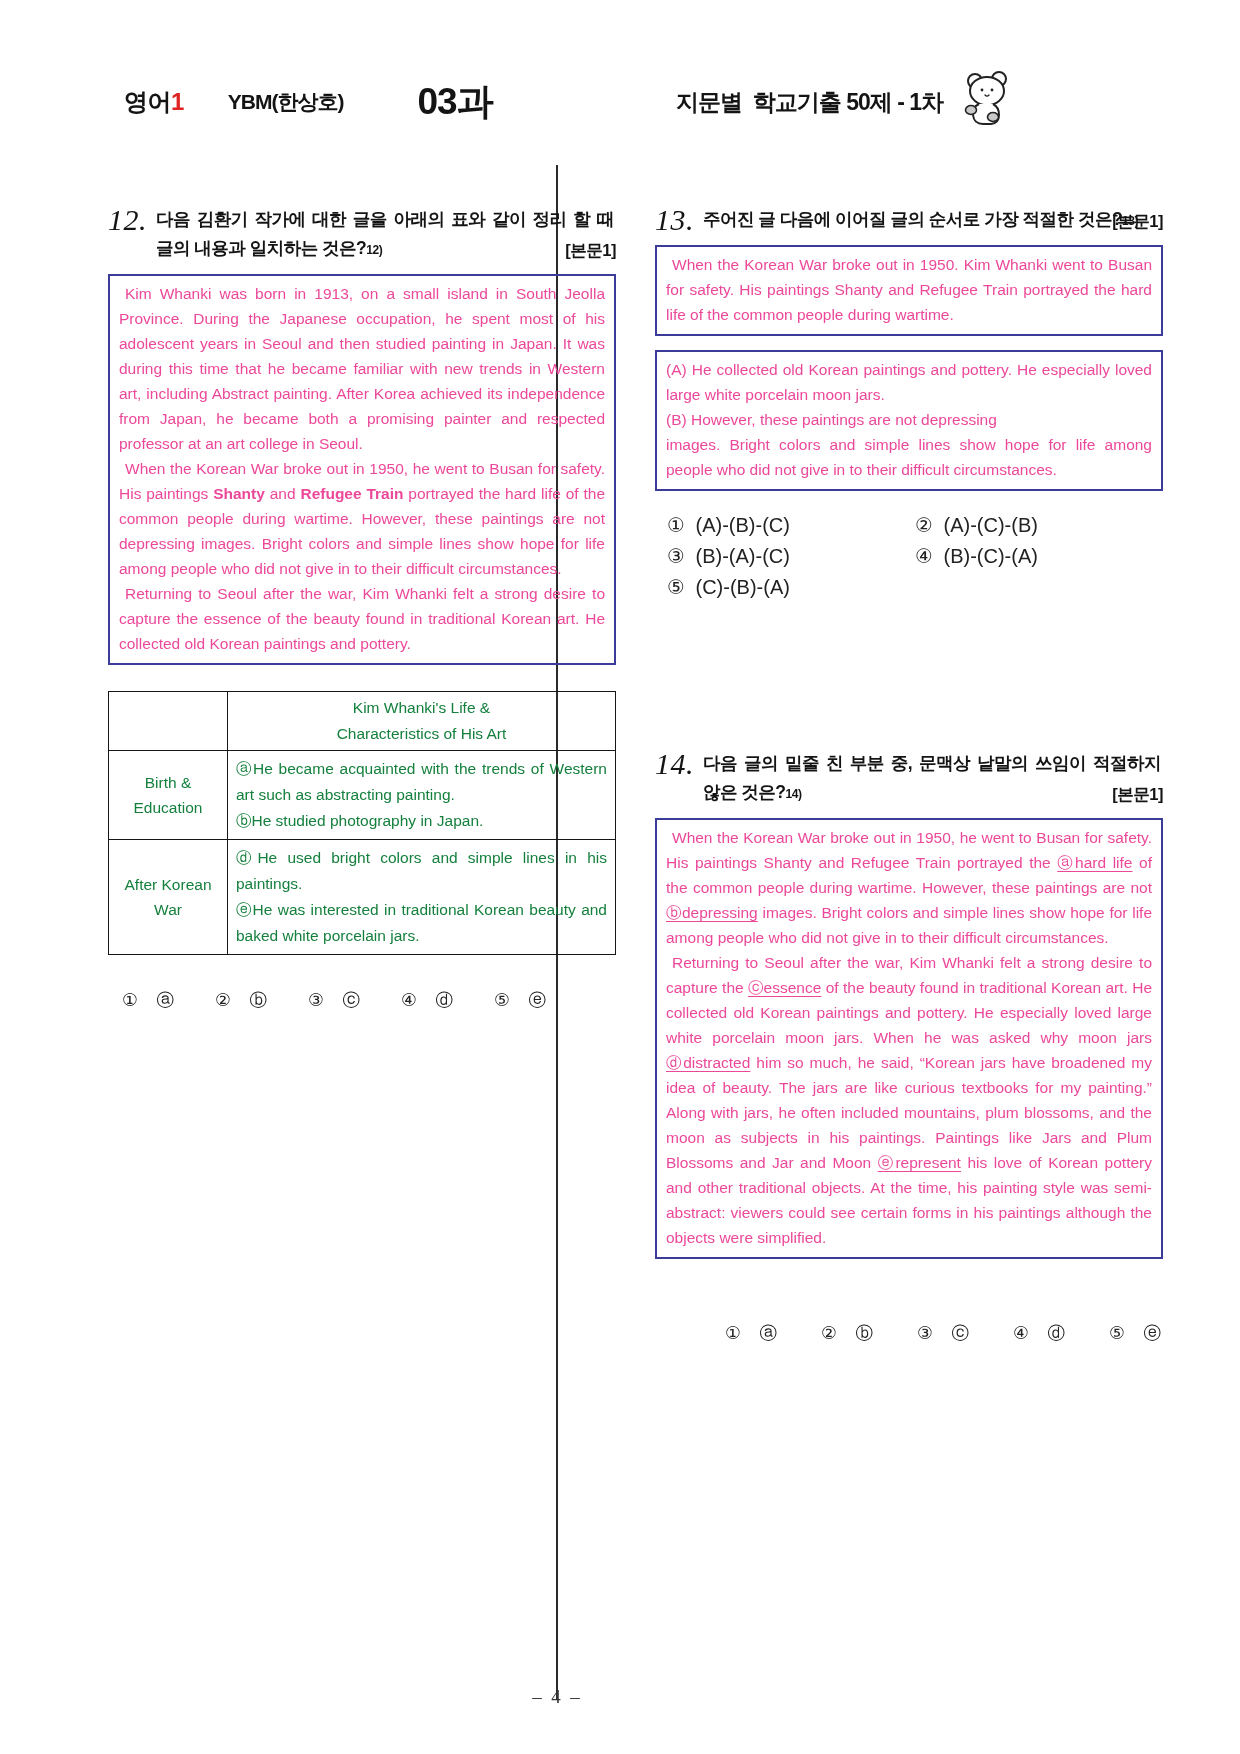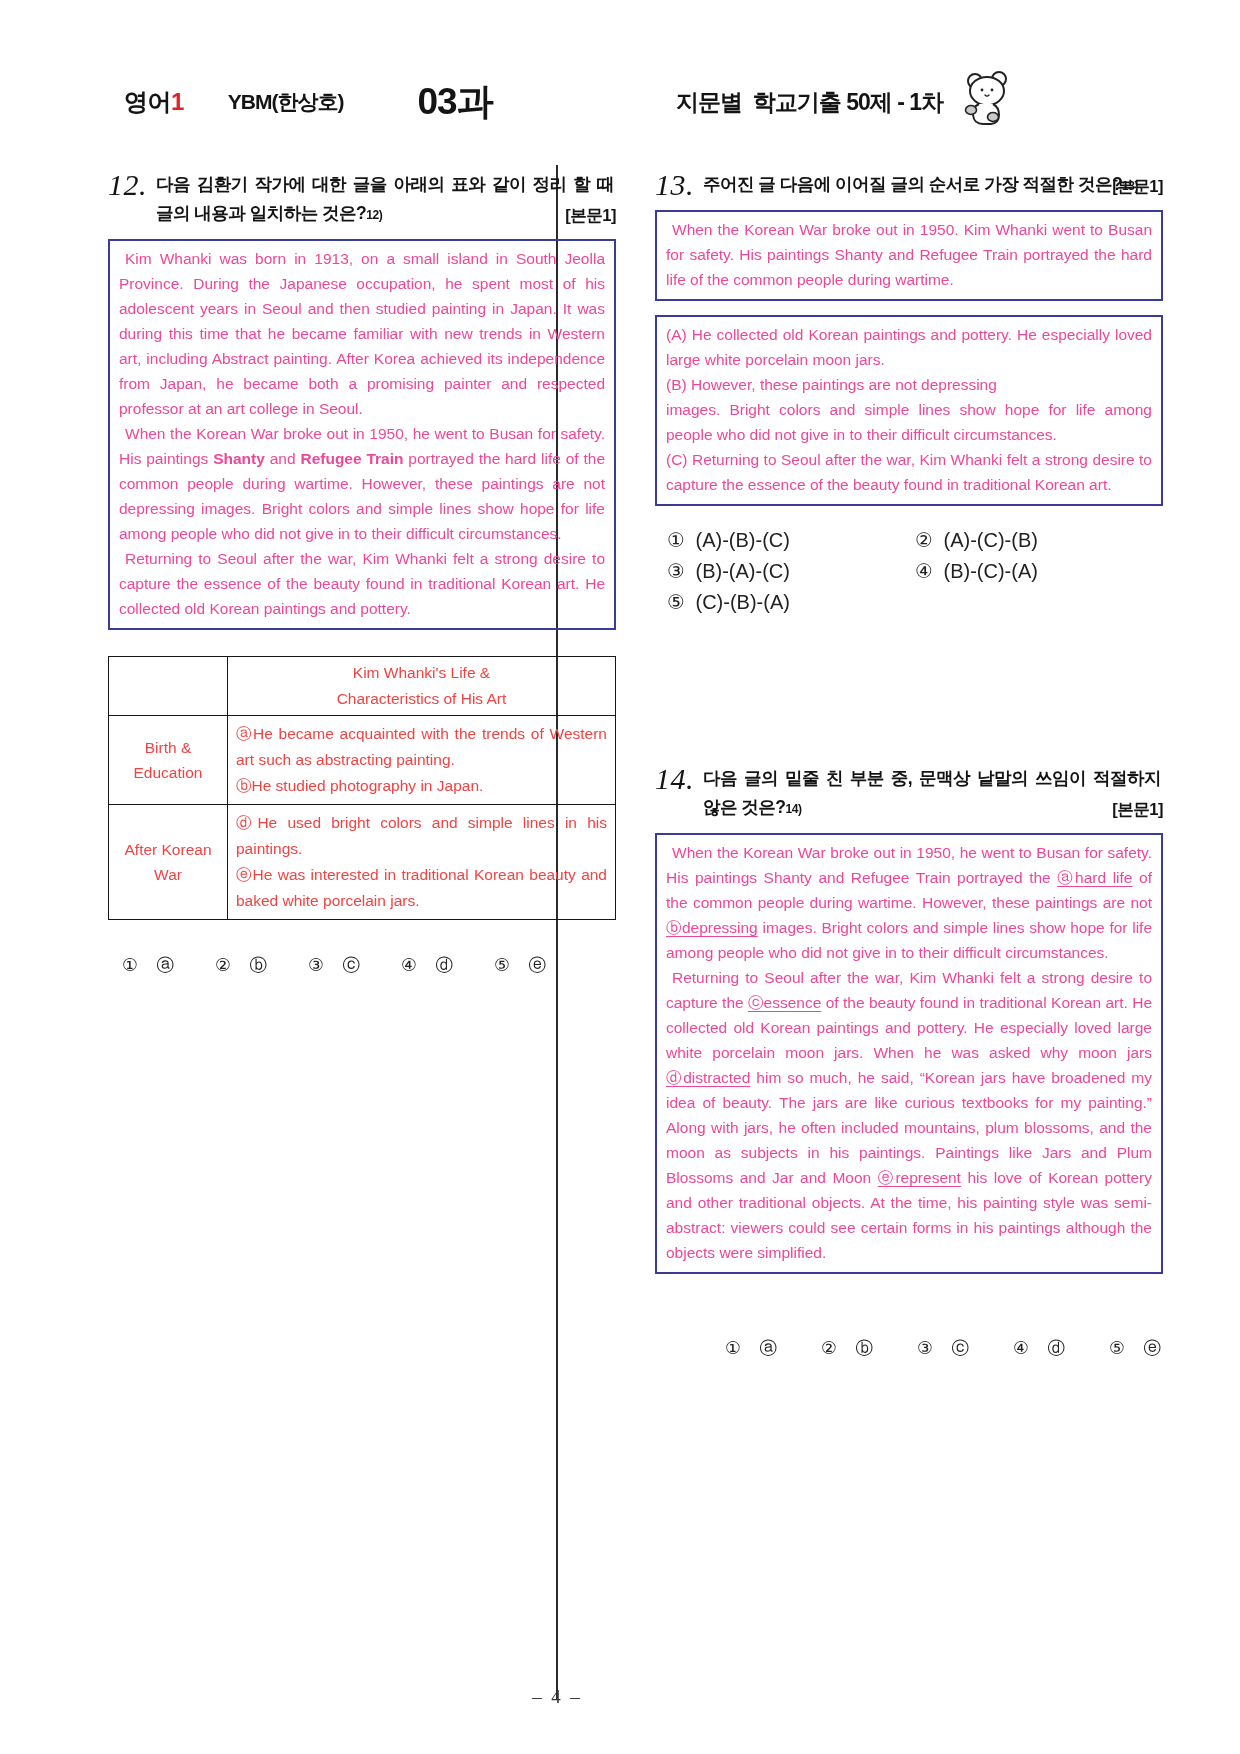--- a/index.html
+++ b/index.html
@@ -12,38 +12,38 @@
   .hdr { position:absolute; top:70px; left:124px; right:225px; display:flex; align-items:center; }
   .subject { font-size:24px; font-weight:bold; letter-spacing:-0.5px; }
   .red { color:#e02424; }
   .publisher { font-size:21px; font-weight:bold; margin-left:44px; letter-spacing:-1px; }
   .unit { font-size:37px; font-weight:bold; margin-left:74px; letter-spacing:-1px; }
   .htitle { font-size:23px; font-weight:bold; margin-left:auto; white-space:pre; letter-spacing:-1px; }
   .bear { margin-left:16px; flex:0 0 auto; }
   
   .vdivider { position:absolute; left:556px; top:165px; height:1535px; width:0; border-left:2px solid #2a2a2a; }
   .columns { position:absolute; top:170px; left:108px; display:flex; gap:39px; }
-  .col { width:508px; }
+  .col { width:508px;margin-top:35px; }
   
   .qh { position:relative; display:flex; margin-bottom:9px; }
   .qnum { font-family:"Liberation Serif","DejaVu Serif",serif; font-style:italic; font-size:30px;
           line-height:30px; padding-right:9px; letter-spacing:0.5px; flex:0 0 auto; }
   .qtext { flex:1; font-weight:bold; font-size:17.5px; line-height:29px; text-align:justify;
            word-break:keep-all; letter-spacing:-0.5px; padding-right:2px; }
   .fn { font-size:12px; font-weight:bold; }
   .srctag { position:absolute; right:0; bottom:3px; font-weight:bold; font-size:16.5px; letter-spacing:-0.5px; }
   
   .pbox { border:2px solid #3b3b99; padding:5px 9px 7px 9px; font-size:15.5px; line-height:25px;
           text-align:justify; color:#ec4899; }
   .pbox p.ind { text-indent:6px; }
   .bi { font-weight:bold; }
   .u { text-decoration:underline; text-underline-offset:3px; }
   .gap14 { margin-top:14px; }
   
-  .stable { width:100%; border-collapse:collapse; margin-top:26px; font-size:15.5px; color:#ef4444; }
+  .stable { width:100%; border-collapse:collapse; margin-top:26px; font-size:15.5px; color:#15803d; }
   .stable td { border:1.6px solid #161616; vertical-align:middle; }
   .stable .lbl { width:119px; text-align:center; line-height:25px; padding:7px 6px; }
   .stable .thead { text-align:center; line-height:26px; padding:3px 2px; }
   .stable .cnt { padding:5px 8px; text-align:justify; line-height:26px; }
   
   .choices-inline { display:flex; justify-content:space-between; font-size:17.5px; color:#222; }
   .choices-inline .choice { word-spacing:14px; white-space:pre; }
   .c12 { margin-top:33px; padding:0 70px 0 14px; }
   .c14 { margin-top:62px; padding:0 2px 0 70px; }
   .choices-grid { display:grid; grid-template-columns:1fr 1fr; row-gap:7px; margin-top:22px;
@@ -142,21 +142,20 @@
       </div>
 
       <div class="pbox">
         <p class="ind">When the Korean War broke out in 1950. Kim Whanki went to Busan for safety. His paintings Shanty and Refugee Train portrayed the hard life of the common people during wartime.</p>
       </div>
 
       <div class="pbox gap14">
         <div>(A) He collected old Korean paintings and pottery. He especially loved large white porcelain moon jars.</div>
         <div>(B) However, these paintings are not depressing</div>
         <div>images. Bright colors and simple lines show hope for life among people who did not give in to their difficult circumstances.</div>
-        <div>(C) Returning to Seoul after the war, Kim Whanki felt a strong desire to capture the essence of the beauty found in traditional Korean art.</div>
       </div>
 
       <div class="choices-grid">
         <span class="choice">① (A)-(B)-(C)</span>
         <span class="choice">② (A)-(C)-(B)</span>
         <span class="choice">③ (B)-(A)-(C)</span>
         <span class="choice">④ (B)-(C)-(A)</span>
         <span class="choice">⑤ (C)-(B)-(A)</span>
       </div>
 

